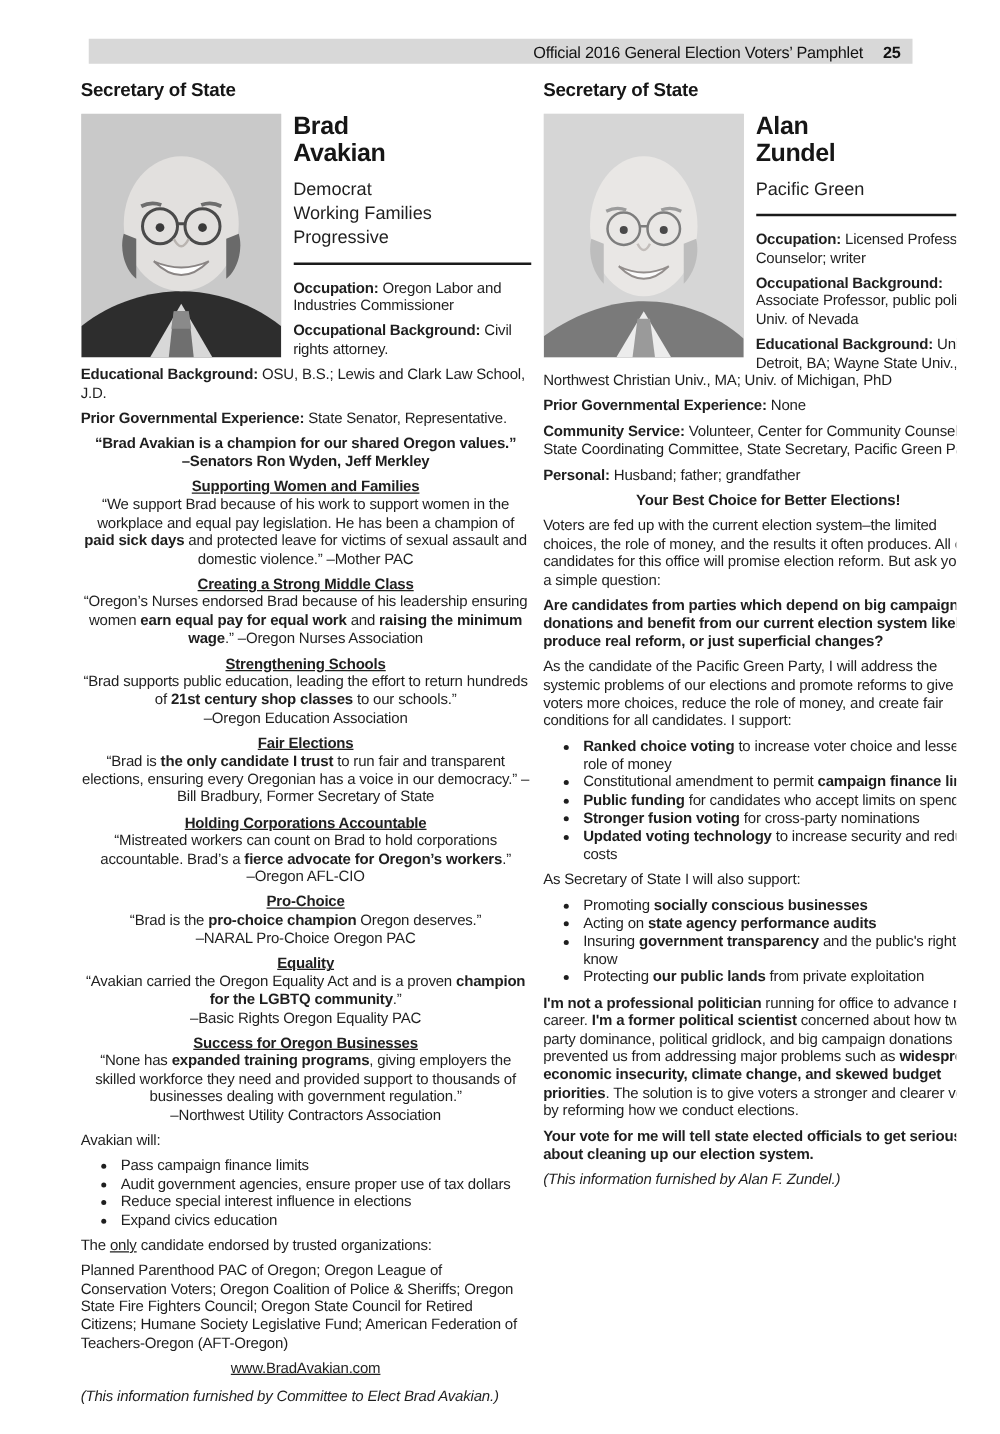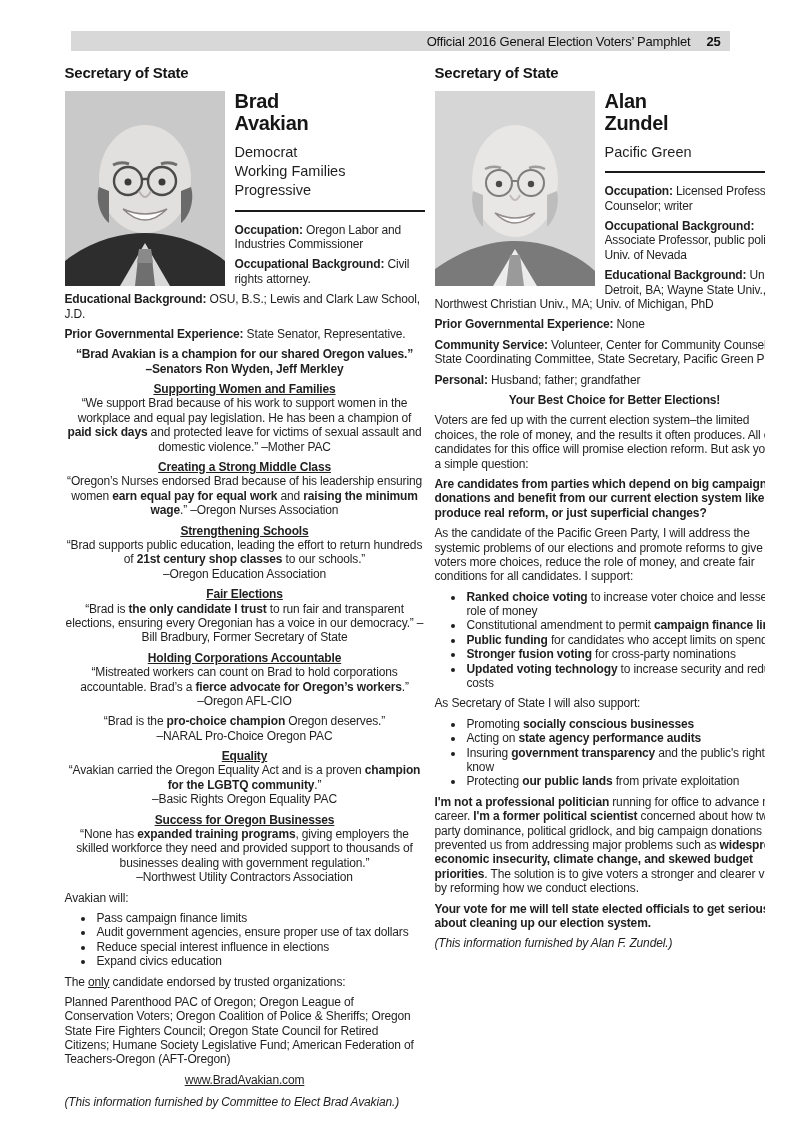--- a/index.html
+++ b/index.html
@@ -98,20 +98,21 @@
             <p class="heading"><span>Supporting Women and Families</span></p>
             <p class="quote"><span>“We support Brad because of his work to support women in the workplace and equal pay legislation. He has been a champion of </span><span class="b">paid sick days</span><span> and protected leave for victims of sexual assault and domestic violence.” –Mother PAC</span></p>
             <p class="heading"><span>Creating a Strong Middle Class</span></p>
             <p class="quote"><span>“Oregon’s Nurses endorsed Brad because of his leadership ensuring women </span><span class="b">earn equal pay for equal work</span><span> and </span><span class="b">raising the minimum wage</span><span>.” –Oregon Nurses Association</span></p>
             <p class="heading"><span>Strengthening Schools</span></p>
             <p class="quote"><span>“Brad supports public education, leading the effort to return hundreds of </span><span class="b">21st century shop classes</span><span> to our schools.”</span><br><span>–Oregon Education Association</span></p>
             <p class="heading"><span>Fair Elections</span></p>
             <p class="quote"><span>“Brad is </span><span class="b">the only candidate I trust</span><span> to run fair and transparent elections, ensuring every Oregonian has a voice in our democracy.” –Bill Bradbury, Former Secretary of State</span></p>
             <p class="heading"><span>Holding Corporations Accountable</span></p>
             <p class="quote"><span>“Mistreated workers can count on Brad to hold corporations accountable. Brad’s a </span><span class="b">fierce advocate for Oregon’s workers</span><span>.”</span><br><span>–Oregon AFL-CIO</span></p>
+            <p class="heading"><span>Pro-Choice</span></p>
             <p class="quote"><span>“Brad is the </span><span class="b">pro-choice champion</span><span> Oregon deserves.”</span><br><span>–NARAL Pro-Choice Oregon PAC</span></p>
             <p class="heading"><span>Equality</span></p>
             <p class="quote"><span>“Avakian carried the Oregon Equality Act and is a proven </span><span class="b">champion for the LGBTQ community</span><span>.”</span><br><span>–Basic Rights Oregon Equality PAC</span></p>
             <p class="heading"><span>Success for Oregon Businesses</span></p>
             <p class="quote"><span>“None has </span><span class="b">expanded training programs</span><span>, giving employers the skilled workforce they need and provided support to thousands of businesses dealing with government regulation.”</span><br><span>–Northwest Utility Contractors Association</span></p>
             <p class="para"><span>Avakian will:</span></p>
             <ul>
               <li><span>Pass campaign finance limits</span></li>
               <li><span>Audit government agencies, ensure proper use of tax dollars</span></li>
               <li><span>Reduce special interest influence in elections</span></li>

